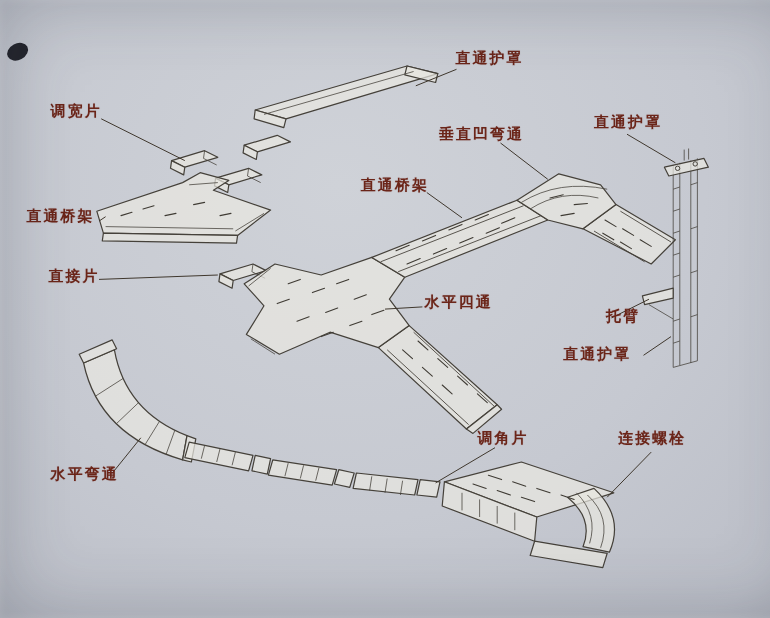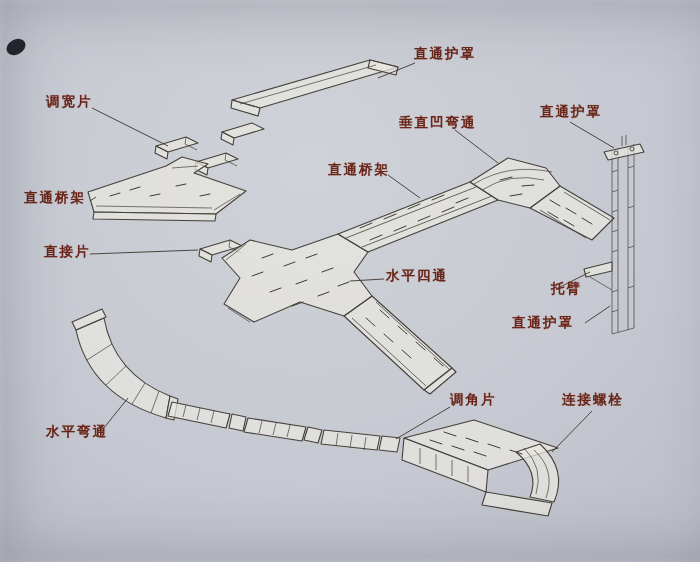--- a/index.html
+++ b/index.html
@@ -167,16 +167,16 @@
   <div class="lbl" style="left:46px;top:96px">调宽片</div>
   <div class="lbl" style="left:24px;top:192px">直通桥架</div>
   <div class="lbl" style="left:44px;top:246px">直接片</div>
   <div class="lbl" style="left:399px;top:117px">垂直凹弯通</div>
   <div class="lbl" style="left:540px;top:106px">直通护罩</div>
   <div class="lbl" style="left:328px;top:164px">直通桥架</div>
   <div class="lbl" style="left:386px;top:270px">水平四通</div>
   <div class="lbl" style="left:551px;top:283px">托臂</div>
   <div class="lbl" style="left:512px;top:317px">直通护罩</div>
   <div class="lbl" style="left:46px;top:426px">水平弯通</div>
-  <div class="lbl" style="left:450px;top:394px">调角片</div>
+  <div class="lbl" style="left:434px;top:394px">调角片</div>
   <div class="lbl" style="left:562px;top:394px">连接螺栓</div>
 
 </div>
 
 </body></html>

